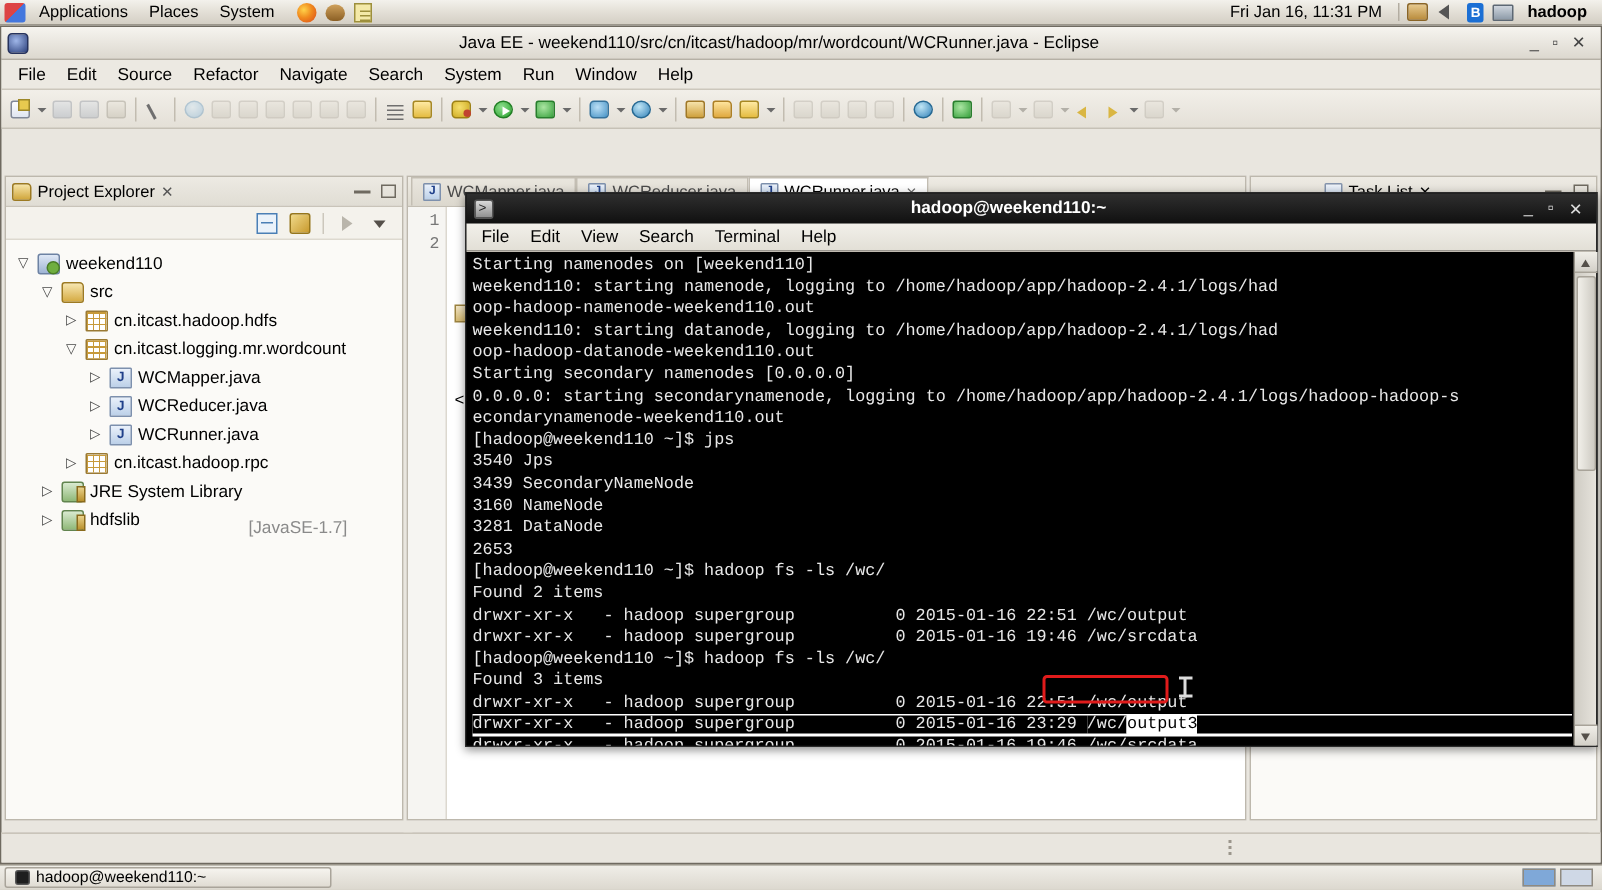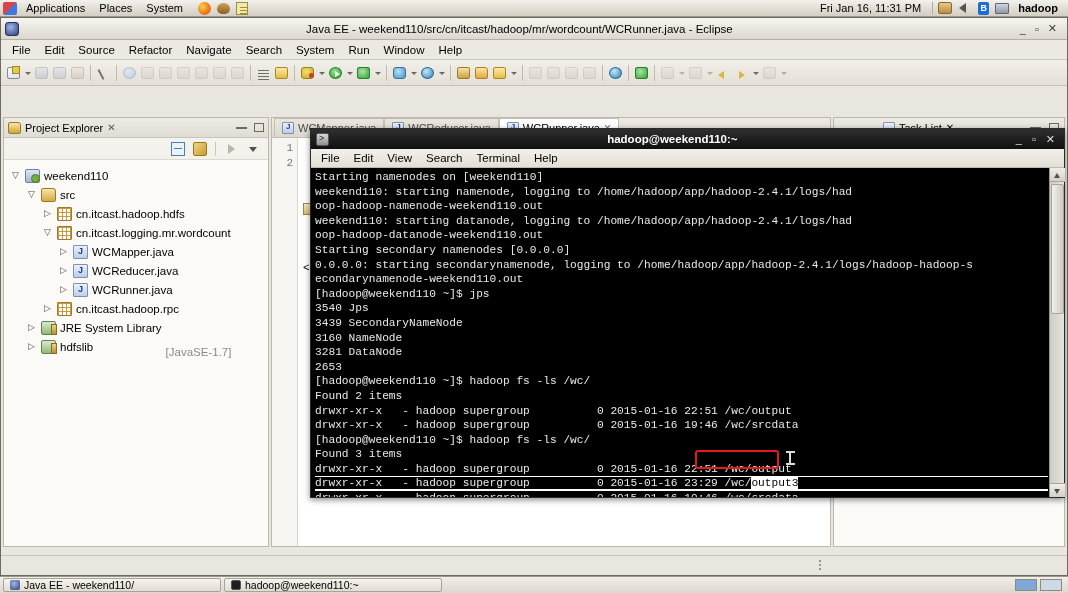--- a/index.html
+++ b/index.html
@@ -633,24 +633,20 @@
     <div id="sb-thumb"></div>
     <div class="sb-arrow bot"></div>
   </div>
 </div>
 
 <div id="redbox"></div>
 <div id="ibeam"></div>
 
 <div id="taskbar">
   <div class="tbtn" style="width:218px">
-    <span class="tic ecl"></span>
-    <span>Java EE - weekend110/</span>
-  </div>
-  <div class="tbtn" style="width:218px">
     <span class="tic term"></span>
     <span>hadoop@weekend110:~</span>
   </div>
   <div id="tb-right">
     <span class="wsbox act"></span>
     <span class="wsbox"></span>
   </div>
 </div>
 
 </body></html>

